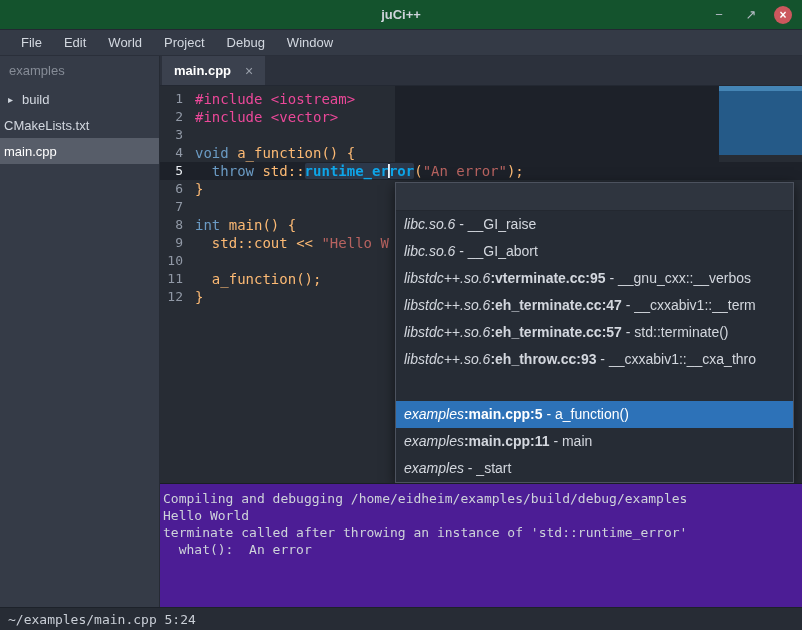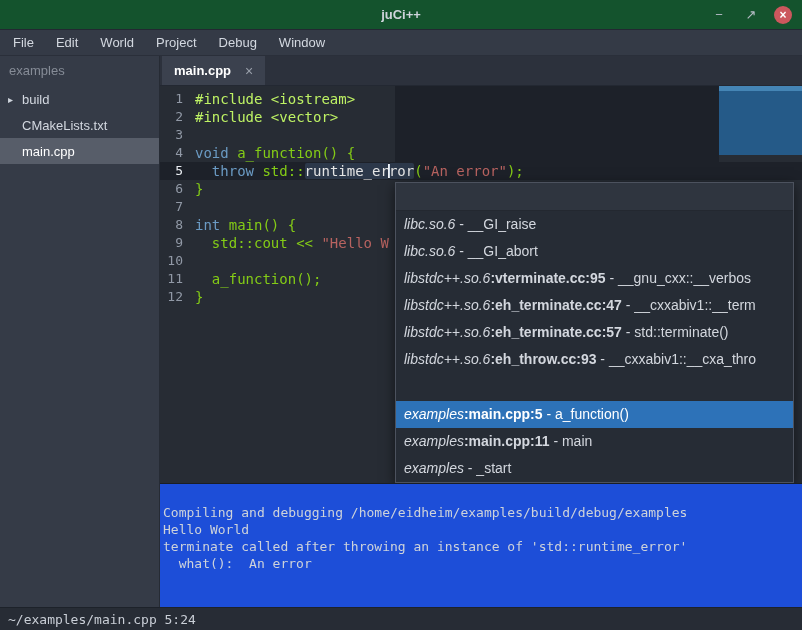--- a/index.html
+++ b/index.html
@@ -18,35 +18,35 @@
     border-bottom:1px solid #232832; box-sizing:border-box;
   }
   .window-title { color:#cfd4dc; font-size:13px; font-weight:bold; }
   .window-controls { position:absolute; right:10px; top:0; height:100%; display:flex; align-items:center; gap:14px; }
   .win-btn { color:#b6bcc6; font-size:13px; width:18px; height:18px; line-height:18px; text-align:center; cursor:pointer; }
   .win-btn.close-btn { background:#cc575d; color:#ffffff; border-radius:50%; font-size:12px; font-weight:bold; }
 
   
   .menubar {
     flex:0 0 26px; height:26px; background:#343a46; display:flex; align-items:center;
-    padding-left:2px; border-bottom:1px solid #2a2f3a; box-sizing:border-box;
+    padding-left:10px; border-bottom:1px solid #2a2f3a; box-sizing:border-box;
   }
   .menu-item { color:#d3d8e0; font-size:13px; line-height:26px; padding:0 11px; cursor:pointer; }
 
   
   .body-row { flex:1; display:flex; min-height:0; }
 
   .sidebar {
     flex:0 0 160px; width:160px; background:#353b47;
     border-right:1px solid #262b34; box-sizing:border-box;
     display:flex; flex-direction:column;
   }
   .sidebar-header { height:30px; line-height:30px; padding-left:9px; color:#868c97; font-size:13px; }
   .tree-item { height:26px; display:flex; align-items:center; color:#d3d8e0; font-size:13px; padding-left:8px; cursor:pointer; }
-  .tree-item:not(.folder) { padding-left:22px; }
+  .tree-item:not(.folder) { padding-left:4px; }
   .tree-item .chevron { width:14px; font-size:10px; color:#cfd4dc; flex:0 0 14px; }
   .tree-item.selected { background:#575d69; color:#ffffff; }
 
   .content-col { flex:1; display:flex; flex-direction:column; min-width:0; }
 
   
   .tabbar {
     flex:0 0 30px; height:30px; background:#2c313c; display:flex; align-items:stretch;
     border-bottom:1px solid #232832; box-sizing:border-box;
   }
@@ -61,25 +61,25 @@
     display:flex; overflow:hidden;
     font-family:"DejaVu Sans Mono", monospace;
   }
   .gutter { flex:0 0 30px; width:30px; padding-top:4px; text-align:right; }
   .gutter-line { height:18px; line-height:18px; font-size:13px; color:#9199a6; padding-right:7px; }
   .gutter-line.current { color:#eaedf2; background:#1d2129; }
   .code { flex:1; padding-top:4px; min-width:0; }
   .code-line { height:18px; line-height:18px; font-size:14px; white-space:pre; padding-left:5px; color:#ccd1da; cursor:text; }
   .code-line.current { background:#1d2129; }
 
-  .seg-plain  { color:#84cc16;text-align:center; }
+  .seg-plain  { color:#fdba74;text-align:center; }
   .seg-kw     { color:#6b9bc4; }
-  .seg-preproc{ color:#bef264; }
+  .seg-preproc{ color:#ec4899; }
   .seg-str    { color:#b86360; }
-  .seg-token  { color:#e5e5e5; font-weight:normal; background:rgba(98,140,190,0.22); border-radius:2px; }
+  .seg-token  { color:#0ea5e9; font-weight:bold; background:rgba(98,140,190,0.22); border-radius:2px; }
   .seg-cursor { display:inline-block; width:2px; height:14px; background:#eef1f5; vertical-align:-2px; margin:0 -1px; }
 
   .overlay-dark { position:absolute; left:235px; top:0; width:324px; height:76px; background:#1d2129; z-index:2; }
   .overlay-blue {
     position:absolute; left:559px; top:0; width:84px; height:69px;
     background:#255a88; border-top:5px solid #4585b5; box-sizing:border-box; z-index:2;
   }
 
   
   .popup {
@@ -92,22 +92,22 @@
   .popup-item {
     height:27px; line-height:27px; padding:0 8px; font-size:14px; color:#d3d7de;
     white-space:nowrap; overflow:hidden; cursor:pointer;
   }
   .popup-lib { font-style:italic; }
   .popup-loc { font-weight:bold; }
   .popup-item.selected { background:#2d72b8; color:#ffffff;margin-top:28px; }
 
   
   .terminal {
-    flex:1; background:#1d4ed8; border-top:1px solid #1a1e25; box-sizing:border-box;
-    padding:20px 3px; overflow:hidden;
+    flex:1; background:#4c1d95; border-top:1px solid #1a1e25; box-sizing:border-box;
+    padding:6px 3px; overflow:hidden;
     font-family:"DejaVu Sans Mono", monospace;
   }
   .terminal-line { font-size:13px; line-height:17px; color:#ced3da; white-space:pre; }
 
   
   .statusbar {
     flex:0 0 23px; height:23px; background:#272c35; border-top:1px solid #1d222a;
     box-sizing:border-box; position:relative; display:flex; align-items:center;
   }
   .status-left { margin-left:8px; color:#c9ced6; font-size:13px; font-family:"DejaVu Sans Mono", monospace; z-index:1; }

